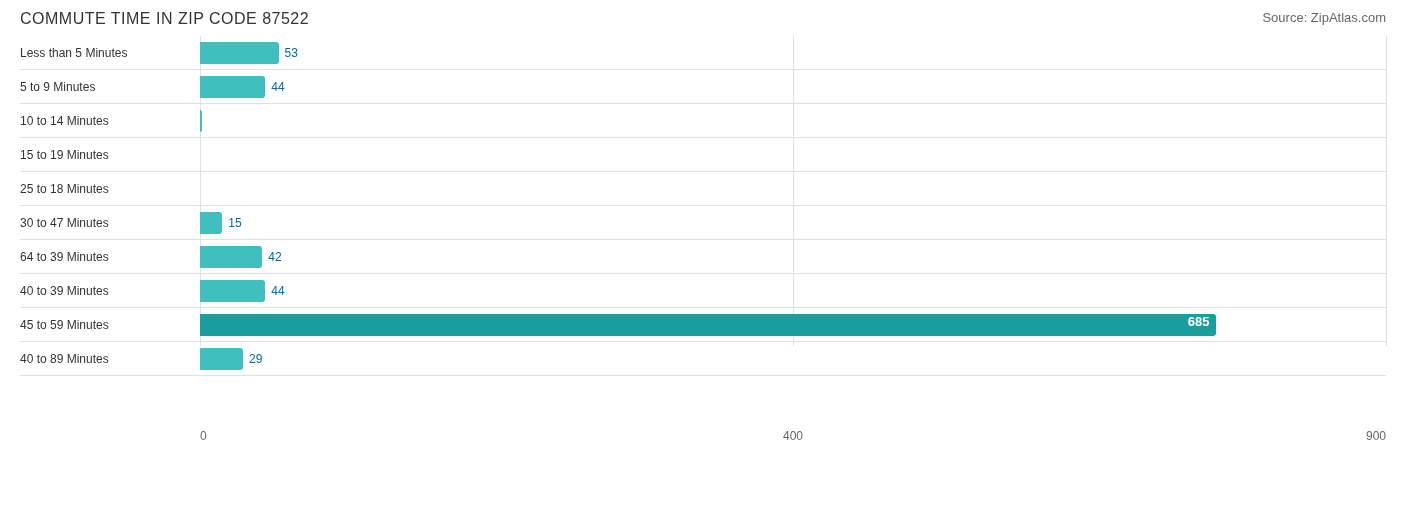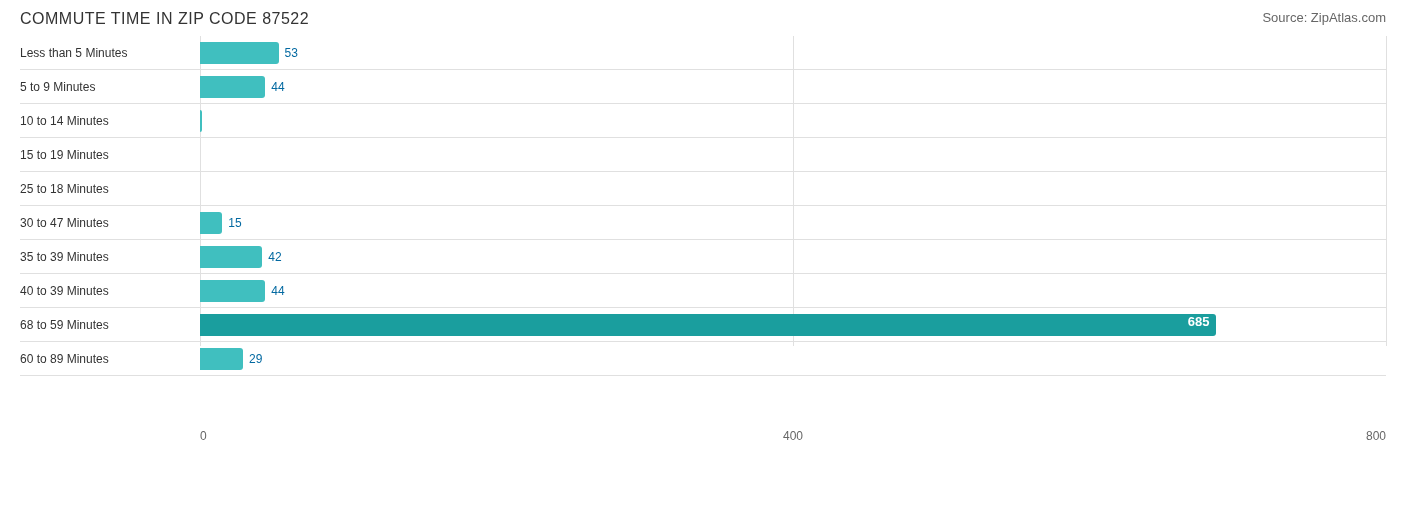--- a/index.html
+++ b/index.html
@@ -164,48 +164,48 @@
           <div class="bar-label">25 to 18 Minutes</div>
         </div>
         <div class="bar-row">
           <div class="bar-label">30 to 47 Minutes</div>
           <div class="bar-track">
             <div class="bar-fill" style="width: 1.875%;"></div>
             <span class="bar-value">15</span>
           </div>
         </div>
         <div class="bar-row">
-          <div class="bar-label">35 to 39 Minutes</div>
+          <div class="bar-label">64 to 39 Minutes</div>
           <div class="bar-track">
             <div class="bar-fill" style="width: 5.25%;"></div>
             <span class="bar-value">42</span>
           </div>
         </div>
         <div class="bar-row">
           <div class="bar-label">40 to 39 Minutes</div>
           <div class="bar-track">
             <div class="bar-fill" style="width: 5.5%;"></div>
             <span class="bar-value">44</span>
           </div>
         </div>
         <div class="bar-row">
-          <div class="bar-label">68 to 59 Minutes</div>
+          <div class="bar-label">45 to 59 Minutes</div>
           <div class="bar-track">
             <div class="bar-fill highlight" style="width: 85.625%;">
               <span class="bar-value inside">685</span>
             </div>
           </div>
         </div>
         <div class="bar-row">
-          <div class="bar-label">60 to 89 Minutes</div>
+          <div class="bar-label">40 to 89 Minutes</div>
           <div class="bar-track">
             <div class="bar-fill" style="width: 3.625%;"></div>
             <span class="bar-value">29</span>
           </div>
         </div>
       </div>
     <div class="x-axis" id="x-axis">
     <div class="x-tick" style="position: absolute; left: 0%;">0</div>
         <div class="x-tick" style="position: absolute; left: 50%;">400</div>
-        <div class="x-tick" style="position: absolute; left: 100%;">800</div>
+        <div class="x-tick" style="position: absolute; left: 100%;">900</div>
       </div>
   </div>
 </div>
 
 </body></html>

